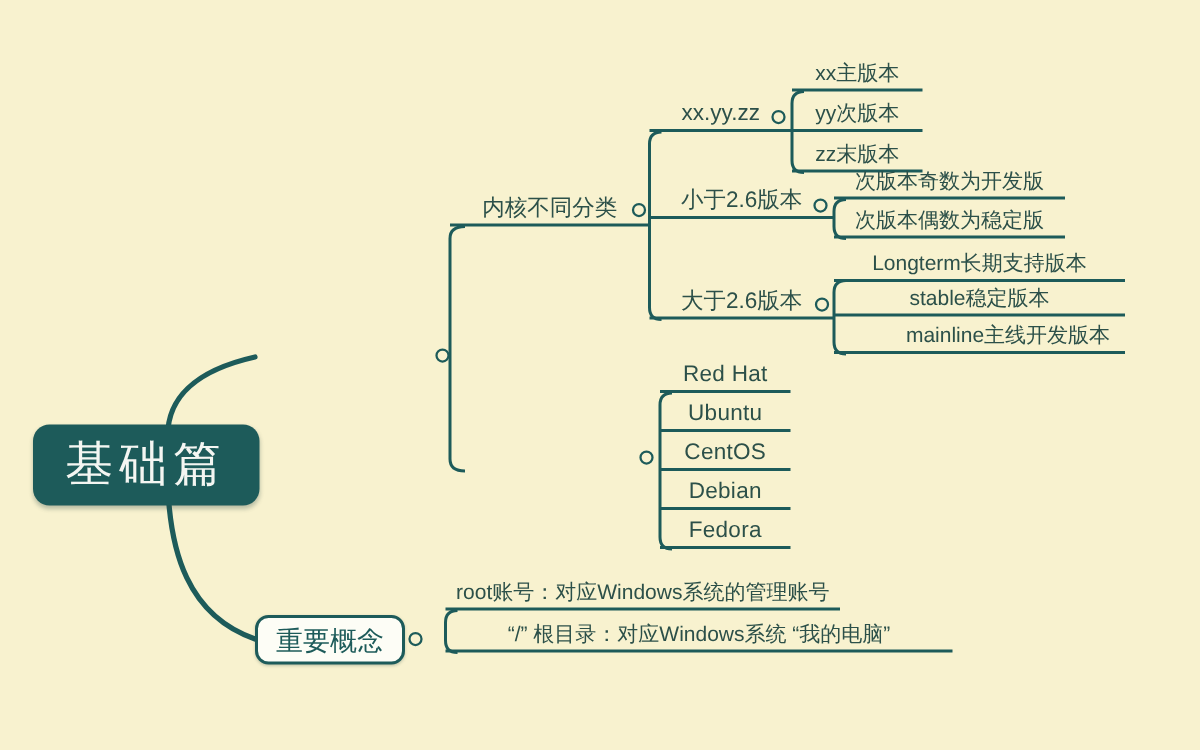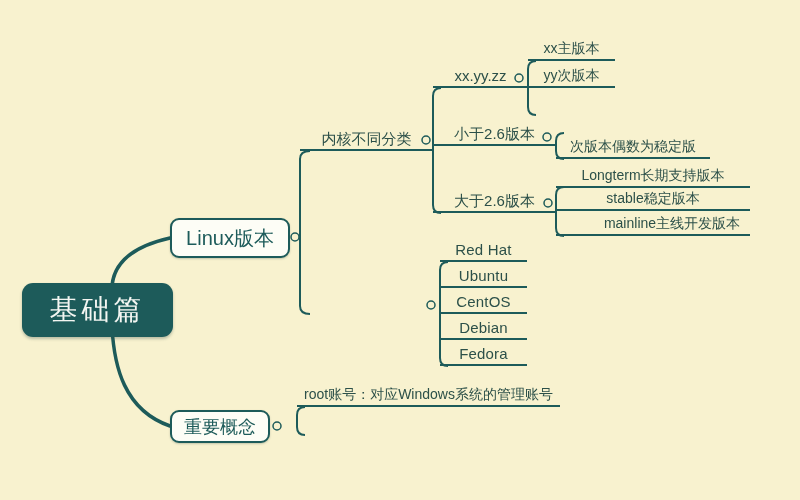--- a/index.html
+++ b/index.html
@@ -21,21 +21,21 @@
     position:absolute;box-sizing:border-box;
     background:var(--boxfill);border:2px solid var(--accent);border-radius:9px;
     display:flex;align-items:center;justify-content:center;
     color:var(--accent);font-weight:500;white-space:nowrap;
     box-shadow:0 1px 2px rgba(40,70,65,.25);
   }
   .root-box{
     position:absolute;box-sizing:border-box;
     background:var(--accent);border-radius:11px;
     display:flex;align-items:center;justify-content:center;
-    color:#f4f6f2;font-size:28px;font-weight:500;letter-spacing:4px;
+    color:#f4f6f2;font-size:32px;font-weight:500;letter-spacing:4px;
     box-shadow:0 2px 3px rgba(40,70,65,.3);
   }
 </style>
 </head>
 <body>
 
 <div id="canvas">
 
   <svg id="wires" viewBox="0 0 800 500" xmlns="http://www.w3.org/2000/svg">
 
@@ -60,38 +60,40 @@
     <circle cx="426" cy="140" r="4" fill="#f8f2cf" stroke="#1d5b5a" stroke-width="1.5"></circle>
     <circle cx="519" cy="78" r="4" fill="#f8f2cf" stroke="#1d5b5a" stroke-width="1.5"></circle>
     <circle cx="547" cy="137" r="4" fill="#f8f2cf" stroke="#1d5b5a" stroke-width="1.5"></circle>
     <circle cx="548" cy="203" r="4" fill="#f8f2cf" stroke="#1d5b5a" stroke-width="1.5"></circle>
     <circle cx="431" cy="305" r="4" fill="#f8f2cf" stroke="#1d5b5a" stroke-width="1.5"></circle>
     <circle cx="277" cy="426" r="4" fill="#f8f2cf" stroke="#1d5b5a" stroke-width="1.5"></circle>
   </svg>
 
   <div class="root-box" style="left:22px;top:283px;width:151px;height:54px;">基础篇</div>
 
-  <div class="topic-box" style="left:170px;top:218px;width:120px;height:40px;font-size:20px;">Linux版本</div>
   <div class="topic-box" style="left:170px;top:410px;width:100px;height:33px;font-size:18px;">重要概念</div>
 
   <div class="topic-line mid" style="left:300px;top:129px;width:133px;">内核不同分类</div>
 
   <div class="topic-line mid" style="left:433px;top:66px;width:95px;">xx.yy.zz</div>
   <div class="topic-line" style="left:528px;top:39px;width:87px;">xx主版本</div>
   <div class="topic-line" style="left:528px;top:66px;width:87px;">yy次版本</div>
+  <div class="topic-line" style="left:528px;top:93px;width:87px;">zz末版本</div>
 
   <div class="topic-line mid" style="left:433px;top:124px;width:123px;">小于2.6版本</div>
+  <div class="topic-line" style="left:556px;top:111px;width:154px;">次版本奇数为开发版</div>
   <div class="topic-line" style="left:556px;top:137px;width:154px;">次版本偶数为稳定版</div>
 
   <div class="topic-line mid" style="left:433px;top:191px;width:123px;">大于2.6版本</div>
   <div class="topic-line" style="left:556px;top:166px;width:194px;">Longterm长期支持版本</div>
   <div class="topic-line" style="left:556px;top:189px;width:194px;">stable稳定版本</div>
   <div class="topic-line" style="left:556px;top:214px;width:194px;padding-left:38px;">mainline主线开发版本</div>
 
   <div class="topic-line lat" style="left:440px;top:240px;width:87px;">Red Hat</div>
   <div class="topic-line lat" style="left:440px;top:266px;width:87px;">Ubuntu</div>
   <div class="topic-line lat" style="left:440px;top:292px;width:87px;">CentOS</div>
   <div class="topic-line lat" style="left:440px;top:318px;width:87px;">Debian</div>
   <div class="topic-line lat" style="left:440px;top:344px;width:87px;">Fedora</div>
 
   <div class="topic-line" style="left:297px;top:385px;width:263px;">root账号：对应Windows系统的管理账号</div>
+  <div class="topic-line" style="left:297px;top:413px;width:338px;">“/” 根目录：对应Windows系统 “我的电脑”</div>
 
 </div>
 
 </body></html>

